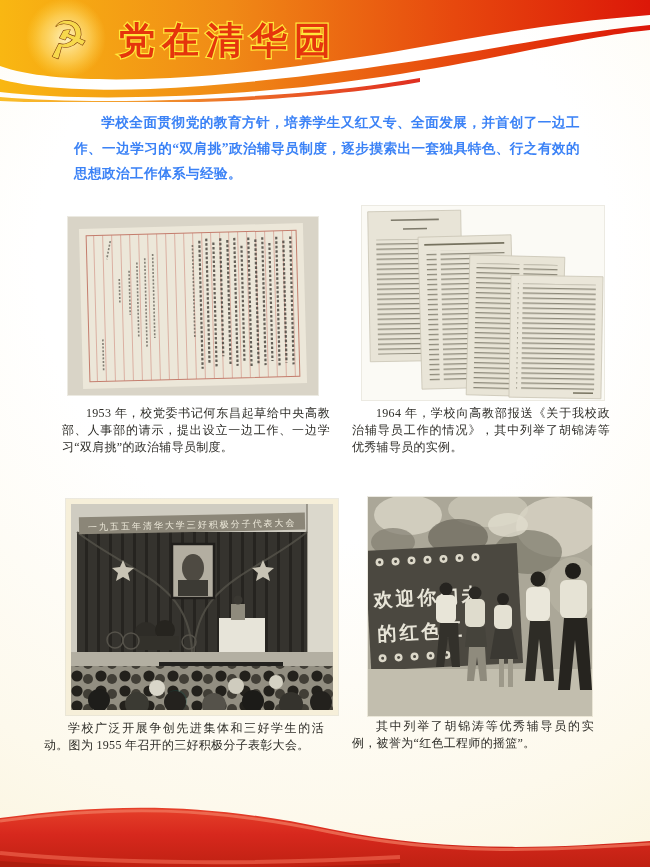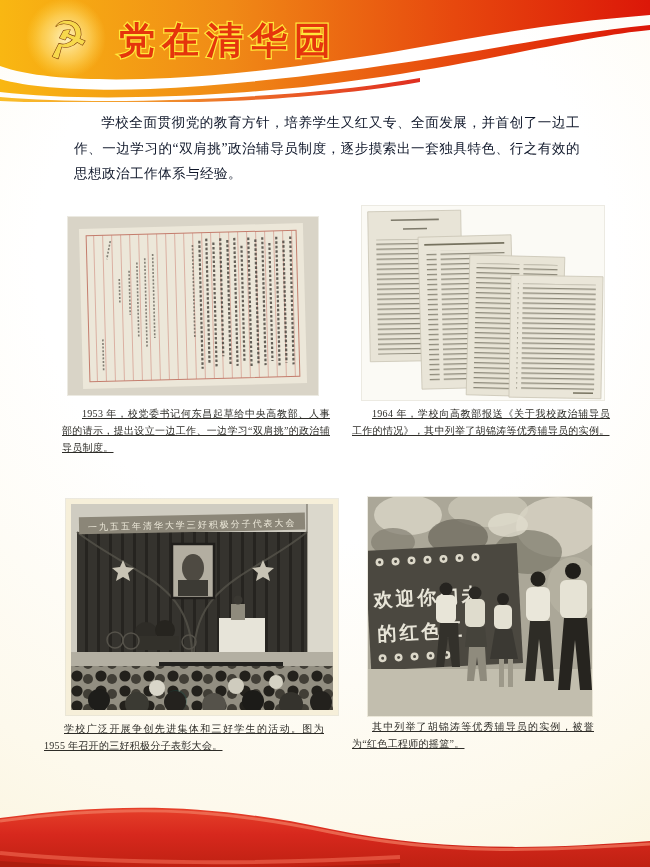--- a/index.html
+++ b/index.html
@@ -5,28 +5,28 @@
   html,body{margin:0;padding:0;}
   body{
     width:650px;height:867px;position:relative;overflow:hidden;
     font-family:"Liberation Serif","DejaVu Serif",serif;
     background:radial-gradient(130% 95% at 50% 30%, #ffffff 34%, #fdf9ec 68%, #f8f1d3 100%);
   }
   .abs{position:absolute;}
   
   #intro{
     left:74px;top:110px;width:506px;
-    font-size:13.6px;line-height:25.5px;font-weight:400;color:#0f172a;
+    font-size:13.6px;line-height:25.5px;font-weight:700;color:#3b82f6;
     text-align:justify;text-indent:2em;letter-spacing:.4px;
   }
   
   .figure{box-shadow:0 0 0 1px rgba(180,170,140,.25);}
   .caption{
-    font-size:10px;line-height:17px;color:#2e2d28;
-    text-align:justify;text-indent:2em;letter-spacing:.3px;text-decoration:underline;
+    font-size:12px;line-height:17px;color:#2e2d28;
+    text-align:justify;text-indent:2em;letter-spacing:.3px;
   }
   #fig1{left:68px;top:217px;width:250px;height:178px;}
   #fig2{left:362px;top:206px;width:242px;height:194px;}
   #cap1{left:62px;top:405px;width:268px;}
   #cap2{left:352px;top:405px;width:258px;}
   #fig3{left:66px;top:499px;width:272px;height:216px;background:#f6efd9;padding:5px;box-sizing:border-box;}
   #fig4{left:368px;top:497px;width:224px;height:219px;}
   #cap3{left:44px;top:720px;width:280px;}
   #cap4{left:352px;top:718px;width:242px;}
   svg{display:block;}

